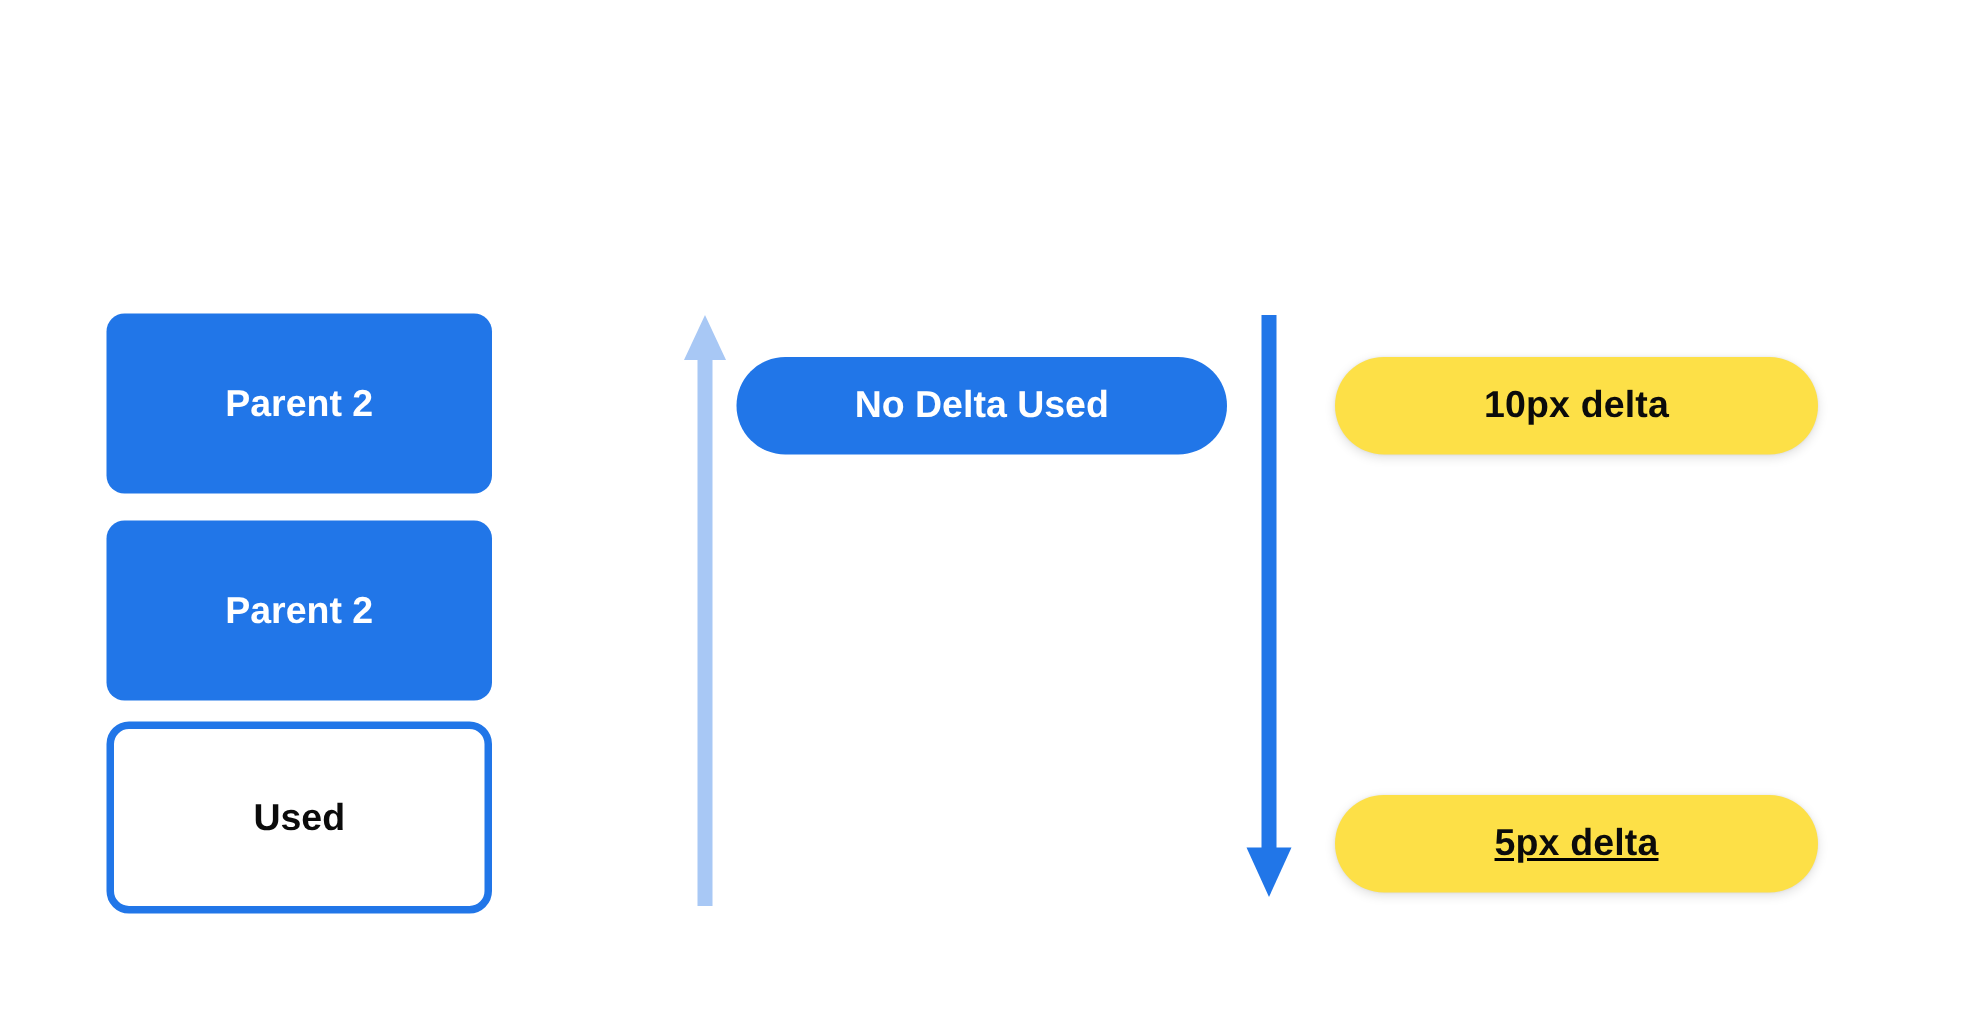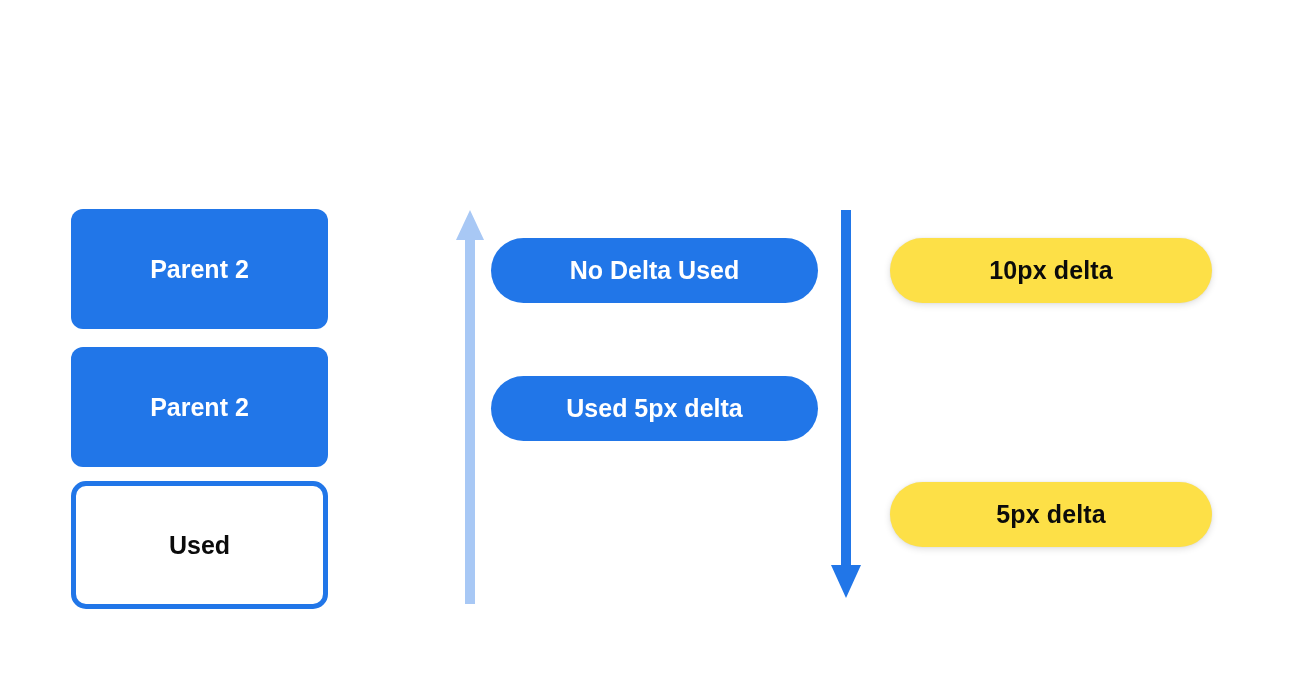--- a/index.html
+++ b/index.html
@@ -113,21 +113,21 @@
     box-shadow: 0 2px 7px rgba(0,0,0,0.13), 0 0 2px rgba(0,0,0,0.07);
     text-align: center;
   }
   .pill-white .pill-label {
     color: #0b0b0b;
     font-size: 25px;
     font-weight: bold;
     letter-spacing: 0.1px;
   }
   #pill-10px { top: 238px; }
-  #pill-5px  { top: 482px; }
+  #pill-5px  { top: 530px; text-decoration: underline; }
 </style>
 </head>
 <body>
 
 <div id="canvas">
 
 
   <div class="stack">
     <div id="node-parent2" class="node-box node-filled">
       <span class="node-label">Parent 2</span>
@@ -146,23 +146,20 @@
   </svg>
 
   <svg class="arrow" style="left:828px; top:210px;" width="36" height="390" viewBox="0 0 36 390">
     <rect x="13" y="0" width="10" height="360" fill="#2176e8"></rect>
     <polygon points="18,388 3,355 33,355" fill="#2176e8"></polygon>
   </svg>
 
   <div id="pill-no-delta" class="pill pill-blue">
     <span class="pill-label">No Delta Used</span>
   </div>
-  <div id="pill-used-delta" class="pill pill-blue">
-    <span class="pill-label">Used 5px delta</span>
-  </div>
 
   <div id="pill-10px" class="pill pill-white">
     <span class="pill-label">10px delta</span>
   </div>
   <div id="pill-5px" class="pill pill-white">
     <span class="pill-label">5px delta</span>
   </div>
 
 </div>
 

